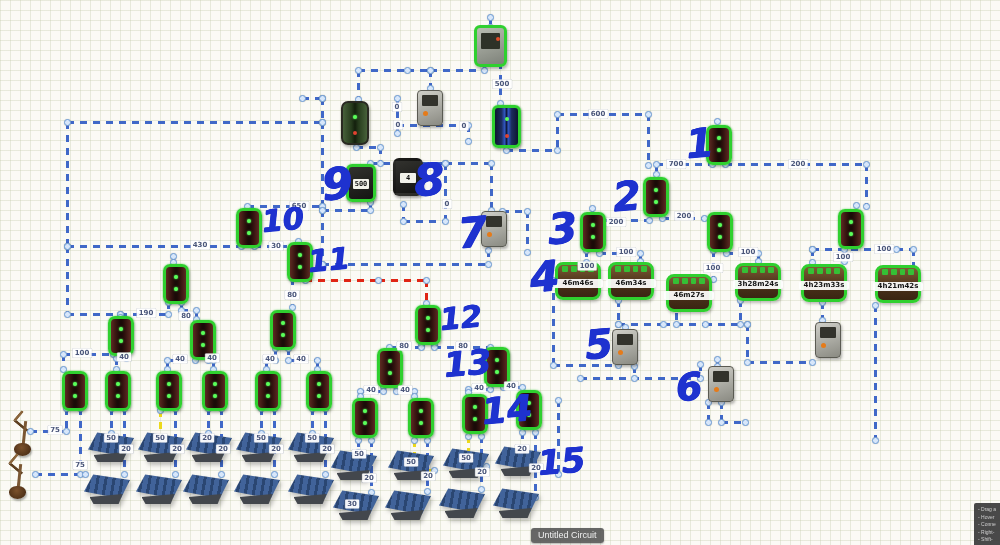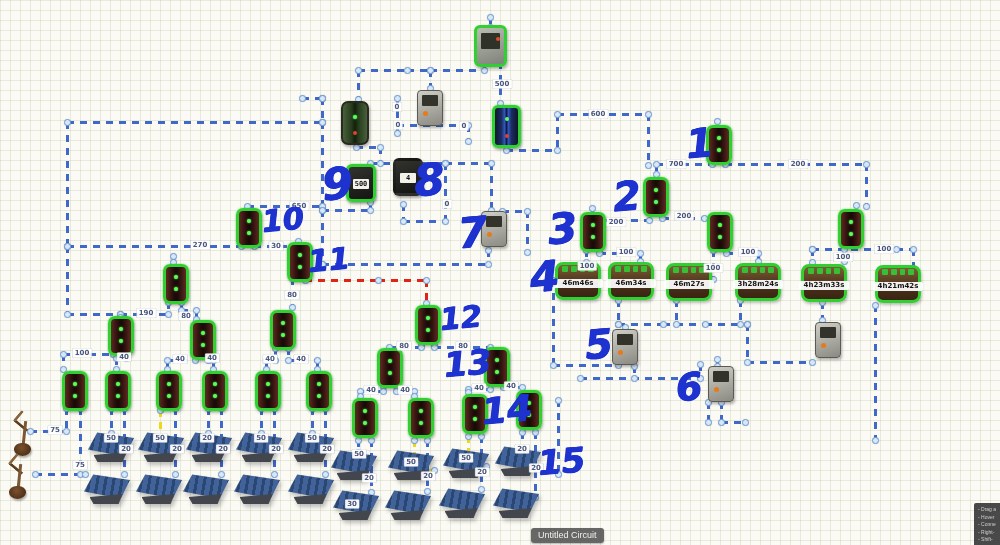--- a/index.html
+++ b/index.html
@@ -486,21 +486,21 @@
     <div class="wlabel" style="left: 798px; top: 164px;">200</div>
     <div class="wlabel" style="left: 684px; top: 216px;">200</div>
     <div class="wlabel" style="left: 616px; top: 222px;">200</div>
     <div class="wlabel" style="left: 626px; top: 252px;">100</div>
     <div class="wlabel" style="left: 748px; top: 252px;">100</div>
     <div class="wlabel" style="left: 884px; top: 249px;">100</div>
     <div class="wlabel" style="left: 587px; top: 266px;">100</div>
     <div class="wlabel" style="left: 713px; top: 268px;">100</div>
     <div class="wlabel" style="left: 843px; top: 257px;">100</div>
     <div class="wlabel" style="left: 299px; top: 206px;">650</div>
-    <div class="wlabel" style="left: 200px; top: 245px;">270</div>
+    <div class="wlabel" style="left: 200px; top: 245px;">430</div>
     <div class="wlabel" style="left: 276px; top: 246px;">30</div>
     <div class="wlabel" style="left: 146px; top: 313px;">190</div>
     <div class="wlabel" style="left: 186px; top: 316px;">80</div>
     <div class="wlabel" style="left: 292px; top: 295px;">80</div>
     <div class="wlabel" style="left: 404px; top: 346px;">80</div>
     <div class="wlabel" style="left: 463px; top: 346px;">80</div>
     <div class="wlabel" style="left: 82px; top: 353px;">100</div>
     <div class="wlabel" style="left: 124px; top: 357px;">40</div>
     <div class="wlabel" style="left: 180px; top: 359px;">40</div>
     <div class="wlabel" style="left: 212px; top: 358px;">40</div>
@@ -642,21 +642,21 @@
     </div>
     <div class="comp timer" style="left: 608px; top: 262px;">
       <span class="pins">
         <i></i>
         <i></i>
         <i></i>
         <i></i>
       </span>
       <span class="tl">46m34s</span>
     </div>
-    <div class="comp timer" style="left: 666px; top: 263px;">
+    <div class="comp timer" style="left: 666px; top: 274px;">
       <span class="pins">
         <i></i>
         <i></i>
         <i></i>
         <i></i>
       </span>
       <span class="tl">46m27s</span>
     </div>
     <div class="comp timer" style="left: 735px; top: 263px;">
       <span class="pins">

